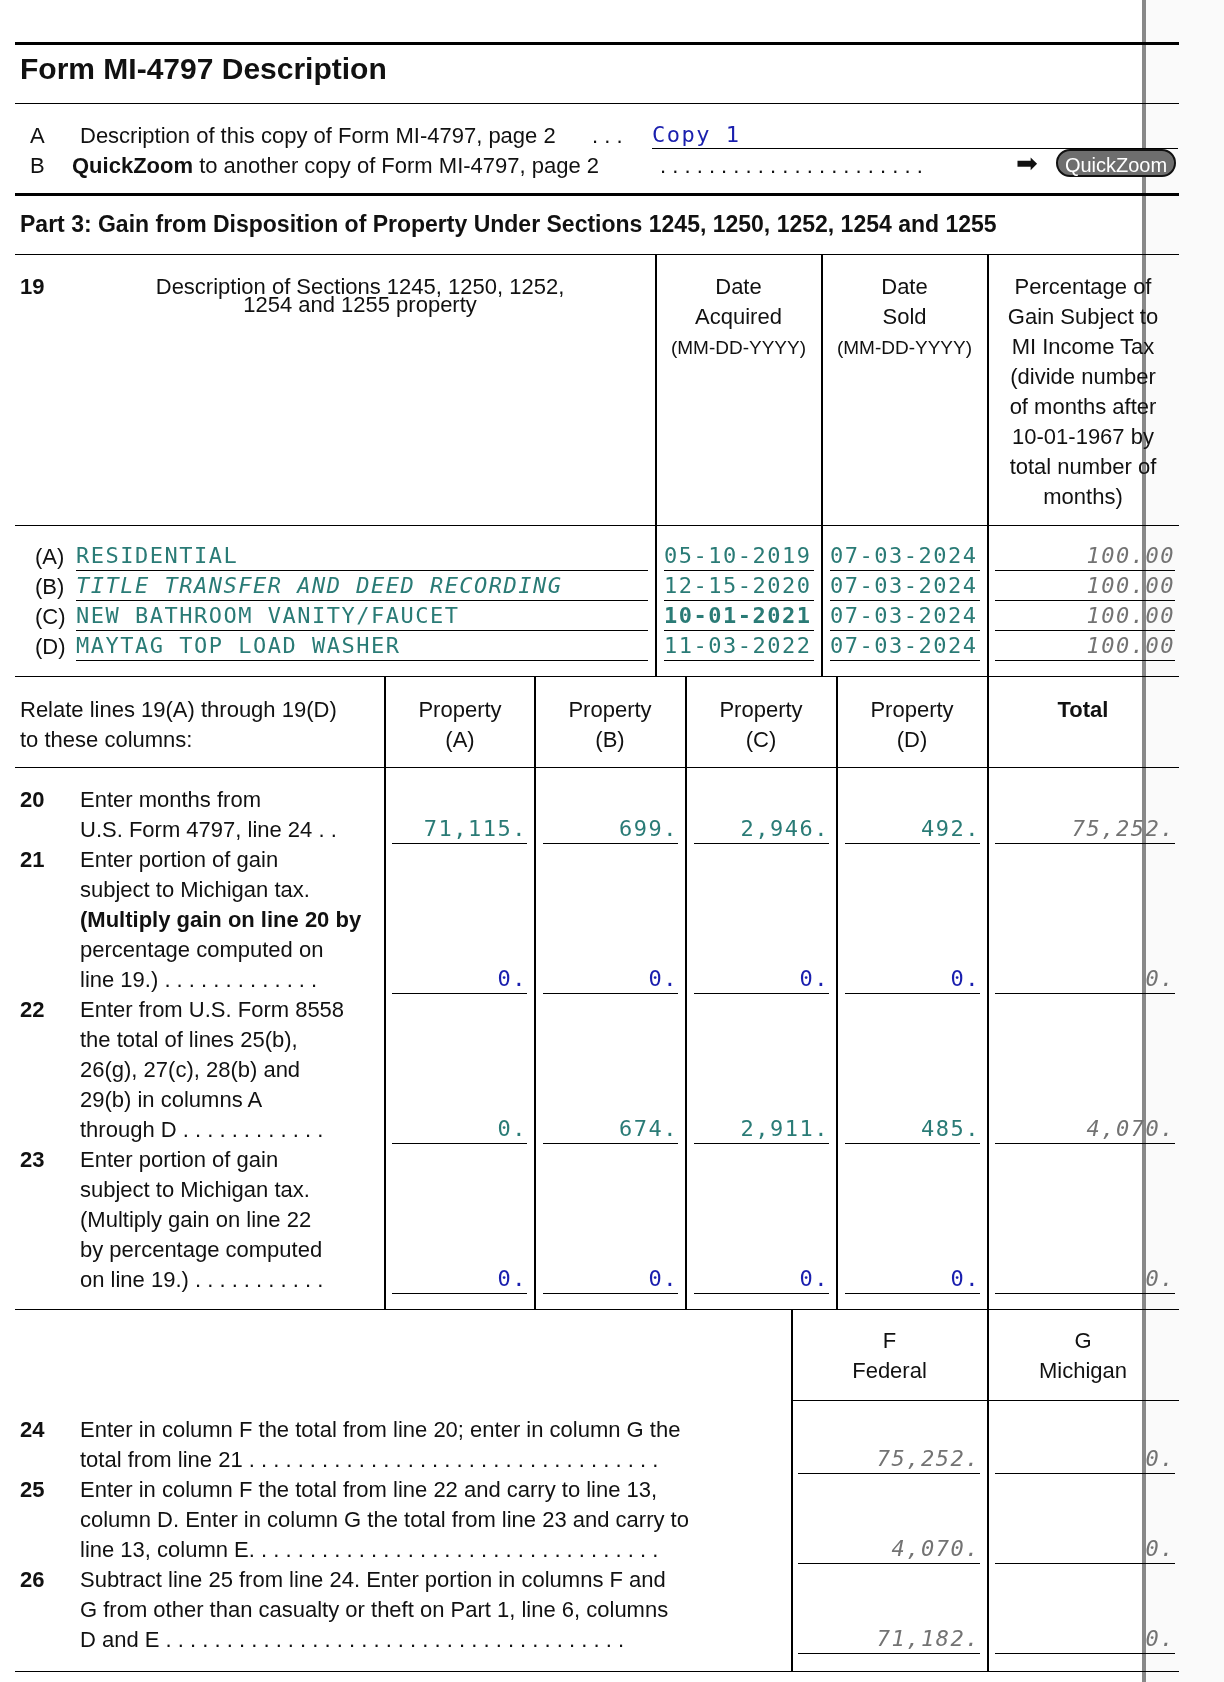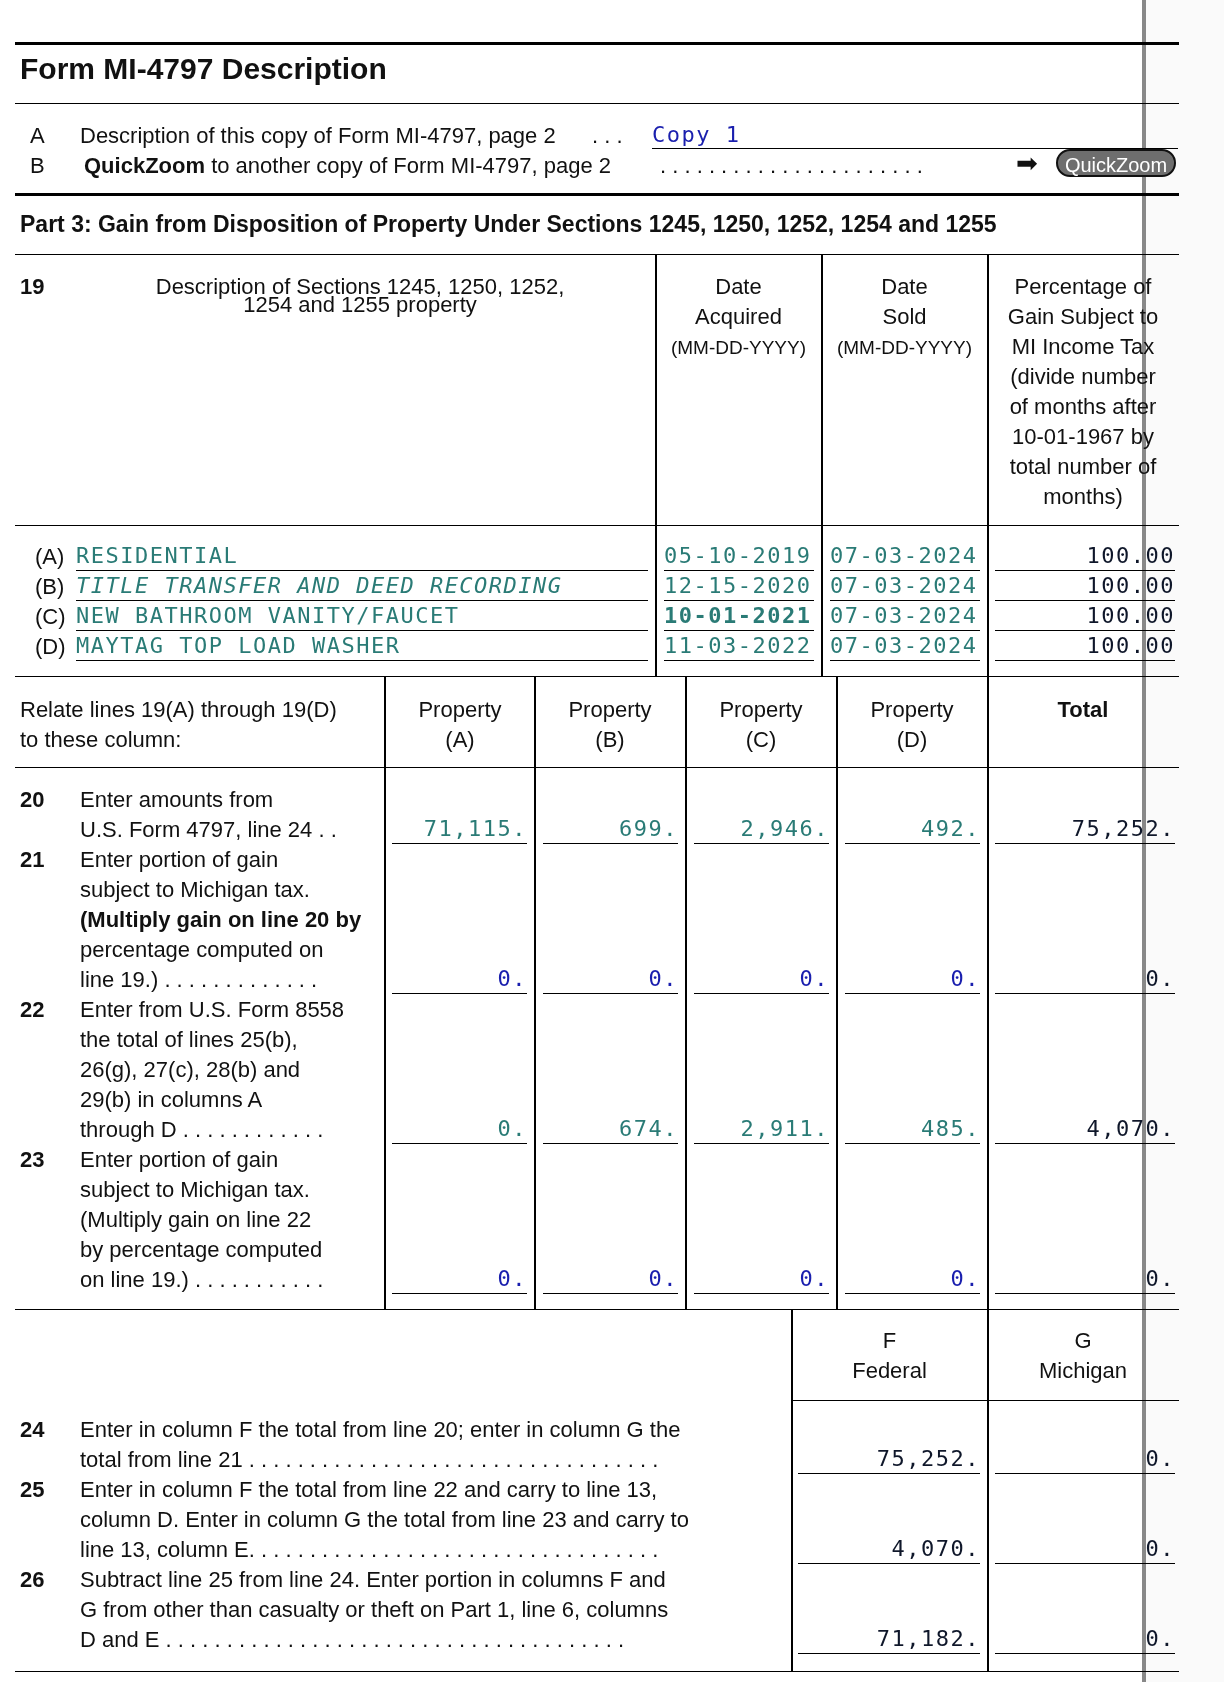--- a/index.html
+++ b/index.html
@@ -9,21 +9,21 @@
   .vline { position:absolute; background:#000; width:1.5px; }
   .thick { height:3px; }
   .scrollbar { position:absolute; right:0; top:0; width:82px; height:1682px; background:#fafafa; }
   .scrollbar .track { position:absolute; left:0; top:0; width:4px; height:1682px; background:#888; }
   .t { position:absolute; font-size:22px; line-height:29px; white-space:nowrap; }
   .bold { font-weight:bold; }
   .center { text-align:center; }
   .mono { font-family:"DejaVu Sans Mono", "Liberation Mono", monospace; font-size:22px; letter-spacing:1.5px; }
   .teal { color:#2a7b76; }
   .navy { color:#1a1fae; }
-  .black { color:#0f172a; }
+  .black { color:#737373;font-style:italic; }
   .field { position:absolute; border-bottom:1.5px solid #000; text-align:right; height:28px; line-height:28px; }
   .field.left { text-align:left; }
   .qz-btn { position:absolute; left:1056px; top:149px; width:120px; height:28px; border-radius:14px;
             background:#6e6e6e; border:2px solid #111; color:#fff; font-size:20px; line-height:28px;
             text-align:center; box-sizing:border-box; }
   .arrow { position:absolute; left:1016px; top:150px; font-size:26px; line-height:26px; }
 </style>
 </head>
 <body>
 
@@ -34,21 +34,21 @@
 <div class="hline thick" style="left:15px;top:42px;width:1164px;"></div>
 <div class="t bold" style="left:20px;top:54px;font-size:30px;">Form MI-4797 Description</div>
 <div class="hline" style="left:15px;top:103px;width:1164px;"></div>
 
 <div class="t" style="left:30px;top:121px;">A</div>
 <div class="t" style="left:80px;top:121px;">Description of this copy of Form MI-4797, page 2</div>
 <div class="t" style="left:592px;top:121px;">. . .</div>
 <div class="field left mono navy" style="left:652px;top:121px;width:526px;height:27px;"><span>Copy 1</span></div>
 
 <div class="t" style="left:30px;top:151px;">B</div>
-<div class="t" style="left:84px;top:151px;text-align:right;"><span class="bold">QuickZoom</span> <span>to another copy of Form MI-4797, page 2</span></div>
+<div class="t" style="left:72px;top:151px;text-align:right;"><span class="bold">QuickZoom</span> <span>to another copy of Form MI-4797, page 2</span></div>
 <div class="t" style="left:660px;top:151px;">. . . . . . . . . . . . . . . . . . . . . .</div>
 <div class="arrow">➡</div>
 <div class="qz-btn">QuickZoom</div>
 <div class="hline thick" style="left:15px;top:193px;width:1164px;"></div>
 
 <div class="t bold" style="left:20px;top:210px;font-size:23px;">Part 3: Gain from Disposition of Property Under Sections 1245, 1250, 1252, 1254 and 1255</div>
 <div class="hline" style="left:15px;top:254px;width:1164px;"></div>
 
 <div class="t bold" style="left:20px;top:272px;">19</div>
 <div class="t center" style="left:60px;top:272px;width:600px;">Description of Sections 1245, 1250, 1252,</div>
@@ -96,21 +96,21 @@
     <div class="t" style="left:35px;top:632px;">(D)</div>
     <div class="field left mono teal" style="left:76px;top:632px;width:572px;"><span>MAYTAG TOP LOAD WASHER</span></div>
     <div class="field left mono teal" style="left:664px;top:632px;width:150px;"><span>11-03-2022</span></div>
     <div class="field left mono teal" style="left:830px;top:632px;width:150px;"><span>07-03-2024</span></div>
     <div class="field mono black" style="left:995px;top:632px;width:180px;"><span>100.00</span></div>
   </div>
 
 <div class="hline" style="left:15px;top:676px;width:1164px;"></div>
 
 <div class="t" style="left:20px;top:695px;">Relate lines 19(A) through 19(D)</div>
-<div class="t" style="left:20px;top:725px;">to these column:</div>
+<div class="t" style="left:20px;top:725px;">to these columns:</div>
 
 <div class="vline" style="left:384px;top:676px;height:633px;"></div>
 <div class="vline" style="left:534px;top:676px;height:633px;"></div>
 <div class="vline" style="left:685px;top:676px;height:633px;"></div>
 <div class="vline" style="left:836px;top:676px;height:633px;"></div>
 <div class="vline" style="left:987px;top:676px;height:633px;"></div>
 
 <div class="t center" style="left:385px;top:695px;width:150px;">Property</div>
 <div class="t center" style="left:385px;top:725px;width:150px;">(A)</div>
 <div class="t center" style="left:535px;top:695px;width:150px;">Property</div>
@@ -118,21 +118,21 @@
 <div class="t center" style="left:686px;top:695px;width:150px;">Property</div>
 <div class="t center" style="left:686px;top:725px;width:150px;">(C)</div>
 <div class="t center" style="left:837px;top:695px;width:150px;">Property</div>
 <div class="t center" style="left:837px;top:725px;width:150px;">(D)</div>
 <div class="t center bold" style="left:988px;top:695px;width:190px;">Total</div>
 
 <div class="hline" style="left:15px;top:767px;width:1164px;"></div>
 
 <div id="main-lines">
     <div class="t bold" style="left:20px;top:785px;">20</div>
-    <div class="t" style="left:80px;top:785px;">Enter amounts from</div>
+    <div class="t" style="left:80px;top:785px;">Enter months from</div>
     <div class="t" style="left:80px;top:815px;">U.S. Form 4797, line 24 . .</div>
     <div class="field mono teal" style="left:392px;top:815px;width:135px;"><span>71,115.</span></div>
     <div class="field mono teal" style="left:543px;top:815px;width:135px;"><span>699.</span></div>
     <div class="field mono teal" style="left:694px;top:815px;width:135px;"><span>2,946.</span></div>
     <div class="field mono teal" style="left:845px;top:815px;width:135px;"><span>492.</span></div>
     <div class="field mono black" style="left:995px;top:815px;width:180px;"><span>75,252.</span></div>
     <div class="t bold" style="left:20px;top:845px;">21</div>
     <div class="t" style="left:80px;top:845px;">Enter portion of gain</div>
     <div class="t" style="left:80px;top:875px;">subject to Michigan tax.</div>
     <div class="t" style="left:80px;top:905px;font-weight:bold;">(Multiply gain on line 20 by</div>

